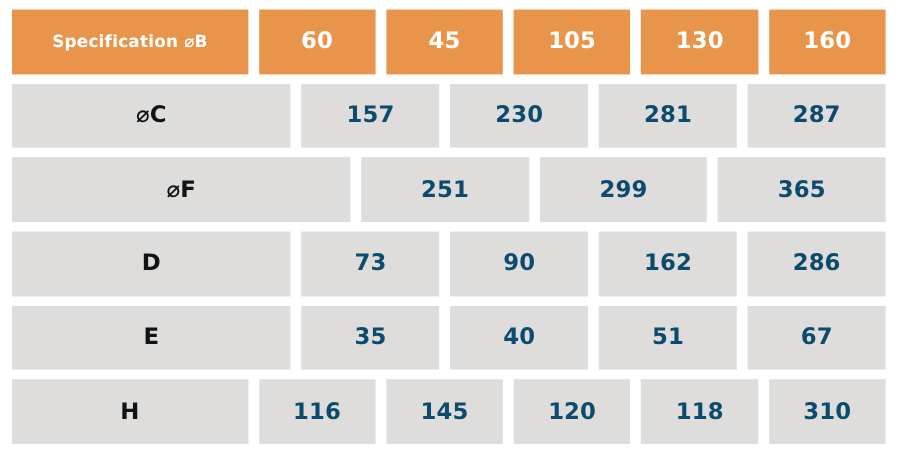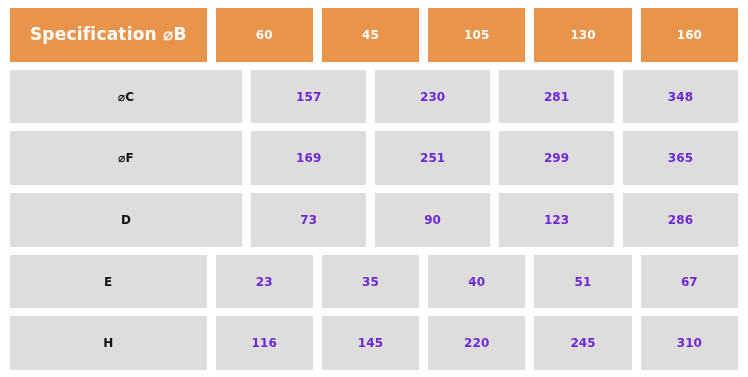--- a/index.html
+++ b/index.html
@@ -31,44 +31,44 @@
     min-height: 0;
   }
 
   .cell {
     display: flex;
     align-items: center;
     justify-content: center;
     text-align: center;
     flex: 1 1 0;
     min-width: 0;
-    font-size: 12px;
+    font-size: 19px;
     font-weight: bold;
     letter-spacing: 0.1px;
     line-height: 1;
   }
 
   
   .cell.label-col {
     flex: 2.02 1 0;
   }
 
   .row-header .cell {
     background: #e8944a;
     color: #ffffff;
   }
 
   .row-header .cell.label-col {
-    font-size: 17px;
+    font-size: 14px;
     letter-spacing: 0.2px;
   }
 
   .row-body .cell {
     background: #dedddb;
-    color: #6d28d9;
+    color: #0c4a6e;
   }
 
   .row-body .cell.label-col {
     color: #121212;
     font-weight: bold;
   }
 </style>
 </head>
 <body>
 
@@ -81,50 +81,48 @@
     <div class="cell">105</div>
     <div class="cell">130</div>
     <div class="cell">160</div>
   </div>
 
   <div class="row row-body">
     <div class="cell label-col">⌀C</div>
     <div class="cell">157</div>
     <div class="cell">230</div>
     <div class="cell">281</div>
-    <div class="cell">348</div>
+    <div class="cell">287</div>
   </div>
 
   <div class="row row-body">
     <div class="cell label-col">⌀F</div>
-    <div class="cell">169</div>
     <div class="cell">251</div>
     <div class="cell">299</div>
     <div class="cell">365</div>
   </div>
 
   <div class="row row-body">
     <div class="cell label-col">D</div>
     <div class="cell">73</div>
     <div class="cell">90</div>
-    <div class="cell">123</div>
+    <div class="cell">162</div>
     <div class="cell">286</div>
   </div>
 
   <div class="row row-body">
     <div class="cell label-col">E</div>
-    <div class="cell">23</div>
     <div class="cell">35</div>
     <div class="cell">40</div>
     <div class="cell">51</div>
     <div class="cell">67</div>
   </div>
 
   <div class="row row-body">
     <div class="cell label-col">H</div>
     <div class="cell">116</div>
     <div class="cell">145</div>
-    <div class="cell">220</div>
-    <div class="cell">245</div>
+    <div class="cell">120</div>
+    <div class="cell">118</div>
     <div class="cell">310</div>
   </div>
 
 </div>
 
 </body></html>

